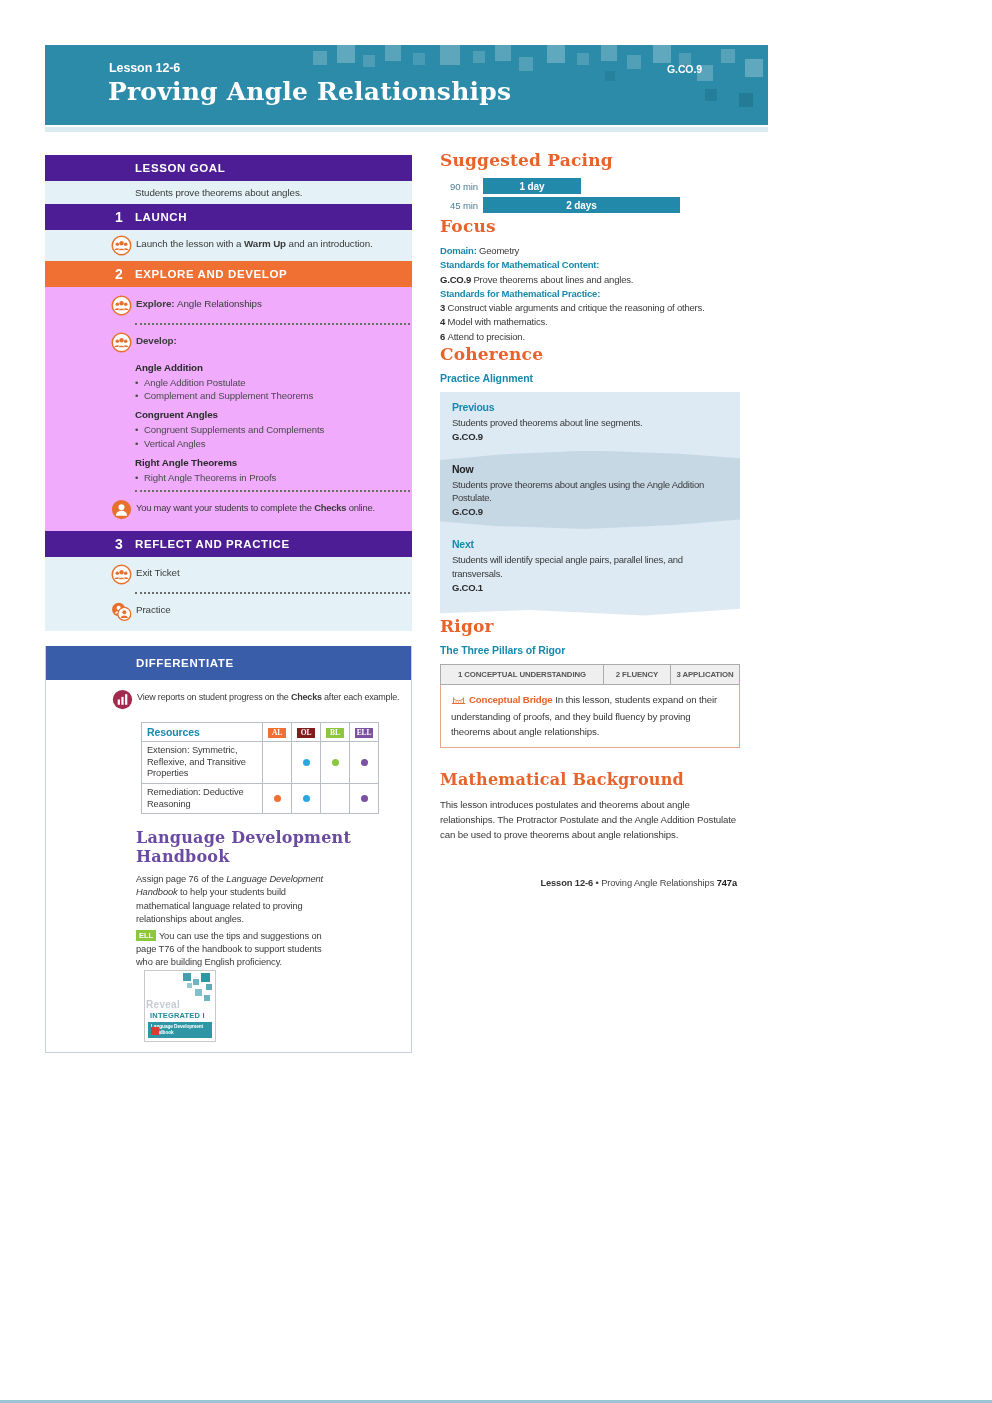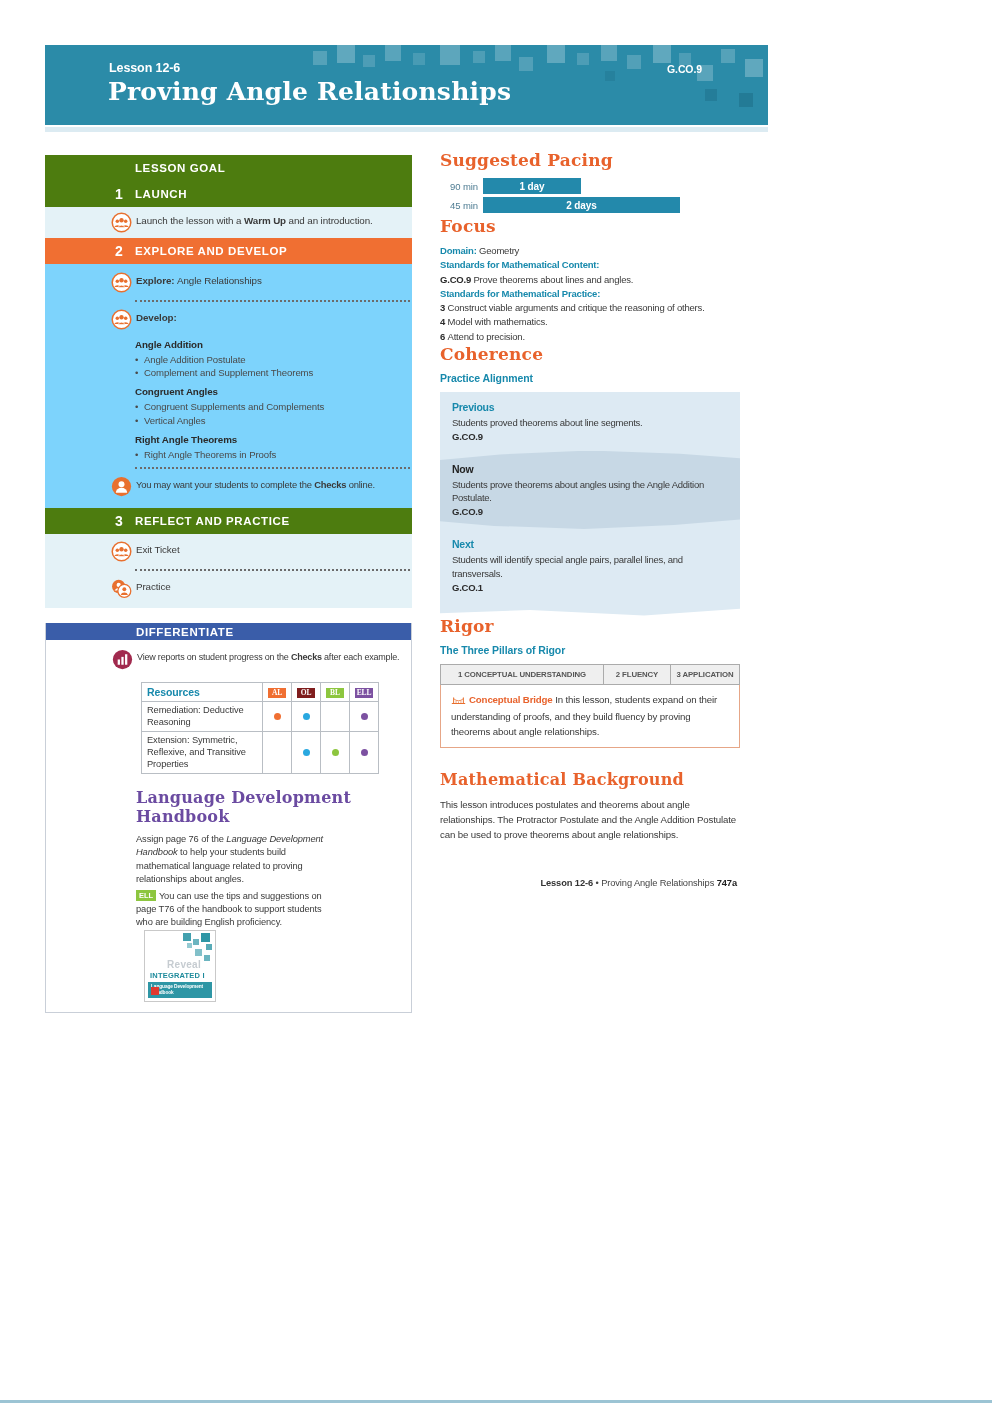--- a/index.html
+++ b/index.html
@@ -10,43 +10,43 @@
   .banner{position:absolute;left:45px;top:45px;width:723px;height:80px;background:#2B8BA8;overflow:hidden;}
   .banner .mos{position:absolute;display:block;}
   .banner-lesson{position:absolute;left:64px;top:16px;color:#fff;font-size:12.5px;font-weight:bold;}
   .banner-title{position:absolute;left:63px;top:32px;color:#fff;font-size:25px;font-weight:bold;font-family:"DejaVu Serif","Liberation Serif",serif;letter-spacing:.2px;}
   .banner-standard{position:absolute;right:66px;top:18px;color:#fff;font-size:10.5px;font-weight:bold;}
   .banner-shadow{position:absolute;left:45px;top:127px;width:723px;height:5px;background:#DCEBF2;}
 
   
   .leftcol{position:absolute;left:45px;top:155px;width:367px;}
   .secbar{height:26px;display:flex;align-items:center;color:#fff;}
-  .secbar.teal{background:#4d7c0f;}
+  .secbar.teal{background:#4c1d95;}
   .secbar.orange{background:#F06F32;}
   .secbar.blue{background:#3A5DA9;}
   .secbar .num{width:20px;margin-left:70px;font-size:14px;font-weight:bold;text-align:left;}
   .secbar .lbl{font-size:11.5px;font-weight:bold;letter-spacing:.6px;}
   .body-blue{background:#E4F2F7;}
-  .body-peach{background:#7dd3fc;}
+  .body-peach{background:#f0abfc;}
   .pad-row{padding:6px 6px 6px 90px;font-size:9.8px;color:#3a3a3a;}
   .icon-row{display:flex;align-items:flex-start;padding:5px 6px 5px 66px;font-size:9.8px;}
   .icon-row .txt{margin-left:4px;padding-top:3px;}
   .ic{width:21px;height:21px;flex:0 0 21px;}
   .ic svg{width:21px;height:21px;display:block;}
   .dotted{border-top:2px dotted #6b6b6b;margin:2px 2px 2px 90px;height:0;}
   .dev-groups{padding:2px 8px 4px 90px;}
   .grp{margin:7px 0 0 0;}
   .grp-h{font-size:9.8px;font-weight:bold;color:#2b2b2b;margin-bottom:3px;}
   .blt{display:flex;font-size:9.6px;color:#4a4a4a;line-height:1.38;}
   .blt .b{width:9px;flex:0 0 9px;text-align:left;}
   .gap{height:15px;background:#fff;}
 
   
   .diffbox{border:1px solid #C9CFD8;border-top:none;background:#fff;padding-bottom:10px;}
-  .diffbox .secbar{height:17px;}
+  .diffbox .secbar{height:34px;}
   .reports-row{display:flex;align-items:flex-start;padding:9px 6px 4px 66px;font-size:9px;letter-spacing:-0.2px;}
   .reports-row .txt{margin-left:4px;padding-top:3px;}
 
   .res-table{margin:8px 10px 4px 95px;border:1px solid #0369a1;border-collapse:collapse;width:238px;font-size:9.5px;}
   .res-table td,.res-table th{border:1px solid #b9bec4;padding:3px 5px;vertical-align:middle;}
   .res-table th.rh{text-align:left;color:#1789AC;font-size:10.5px;font-weight:bold;}
   .res-table .lv{width:24px;padding:3px 2px;text-align:center;}
   .badge{display:inline-block;color:#fff;font-size:7.5px;font-weight:bold;padding:1.5px 2px;min-width:14px;text-align:center;line-height:1;font-family:Liberation Serif, serif;}
   .badge.al{background:#F06F32;}
   .badge.ol{background:#7f1d1d;}
@@ -60,21 +60,21 @@
   .res-table td.c{text-align:center;}
   .res-table td.lab{font-size:9.3px;color:#3a3a3a;line-height:1.25;}
 
   .lang-sec{margin:14px 10px 0 90px;}
   .lang-title{font-family:"DejaVu Serif","Liberation Serif",serif;font-weight:bold;font-size:16px;color:#6B4BA1;letter-spacing:.2px;margin-bottom:7px;}
   .lang-flex{display:flex;flex-direction:column;}
   .lang-text{width:196px;font-size:9.3px;line-height:1.42;color:#3a3a3a;}
   .ellbadge{display:inline-block;background:#8DC63F;color:#fff;font-size:7.5px;font-weight:bold;padding:1.5px 3px;line-height:1;vertical-align:1px;margin-right:3px;}
   .book{width:70px;height:90px;margin-left:8px;border:1px solid #c9c9c9;background:#fff;position:relative;overflow:hidden;flex:0 0 70px;}
   .book .bm{position:absolute;background:#2E96A5;}
-  .book-reveal{position:absolute;left:22px;top:28px;color:#C6CCD1;font-weight:bold;font-size:10px;letter-spacing:.3px;}
+  .book-reveal{position:absolute;left:1px;top:28px;color:#C6CCD1;font-weight:bold;font-size:10px;letter-spacing:.3px;}
   .book-series{position:absolute;left:5px;top:40px;color:#1D8A9B;font-weight:bold;font-size:7.5px;letter-spacing:.2px;}
   .book-band{position:absolute;left:3px;top:51px;right:3px;background:#2E96A5;color:#fff;font-size:4.8px;line-height:1.3;padding:2px 3px;font-weight:bold;}
   .book-foot{position:absolute;left:3px;bottom:3px;right:3px;top:66px;background:#2E96A5;}
   .book-foot i{position:absolute;height:1px;background:rgba(255,255,255,.75);display:block;}
   .book-logo{position:absolute;left:3px;bottom:3px;width:8px;height:8px;background:#E0392E;}
 
   
   .rightcol{position:absolute;left:440px;top:150px;width:300px;}
   h2.orange{font-family:"DejaVu Serif","Liberation Serif",serif;color:#E8622C;font-size:17px;font-weight:bold;margin:0 0 8px 0;letter-spacing:.2px;}
   .pace-row{display:flex;align-items:center;margin-bottom:3px;}
@@ -186,20 +186,23 @@
     <div class="banner-standard">G.CO.9</div>
   </div>
   <div class="banner-shadow"></div>
 
   <div class="leftcol">
 
     <div class="secbar teal">
       <span class="num"></span>
       <span class="lbl">LESSON GOAL</span>
     </div>
+    <div class="body-blue">
+      <div class="pad-row">Students prove theorems about angles.</div>
+    </div>
 
     <div class="secbar teal">
       <span class="num">1</span>
       <span class="lbl">LAUNCH</span>
     </div>
     <div class="body-blue">
       <div class="icon-row">
         <span class="ic">
             <svg viewBox="0 0 24 24">
               <use href="#sym-group"></use>
@@ -316,31 +319,31 @@
       <table class="res-table">
         <tbody>
             <tr>
           <th class="rh">Resources</th>
           <th class="lv"><span class="badge al">AL</span></th>
           <th class="lv"><span class="badge ol">OL</span></th>
           <th class="lv"><span class="badge bl">BL</span></th>
           <th class="lv"><span class="badge ell">ELL</span></th>
         </tr>
         <tr>
+          <td class="lab">Extension: Symmetric, Reflexive, and Transitive Properties</td>
+          <td class="c"></td>
+          <td class="c"><span class="dot ol"></span></td>
+          <td class="c"><span class="dot bl"></span></td>
+          <td class="c"><span class="dot ell"></span></td>
+        </tr>
+        <tr>
           <td class="lab">Remediation: Deductive Reasoning</td>
           <td class="c"><span class="dot al"></span></td>
           <td class="c"><span class="dot ol"></span></td>
           <td class="c"></td>
-          <td class="c"><span class="dot ell"></span></td>
-        </tr>
-        <tr>
-          <td class="lab">Extension: Symmetric, Reflexive, and Transitive Properties</td>
-          <td class="c"></td>
-          <td class="c"><span class="dot ol"></span></td>
-          <td class="c"><span class="dot bl"></span></td>
           <td class="c"><span class="dot ell"></span></td>
         </tr>
       </tbody>
         </table>
 
       <div class="lang-sec">
         <div class="lang-title">Language Development Handbook</div>
         <div class="lang-flex">
           <div class="lang-text">
             <p style="margin:0 0 4px 0;"><span>Assign page 76 of the </span><i>Language Development Handbook</i><span> to help your students build mathematical language related to proving relationships about angles.</span></p>

